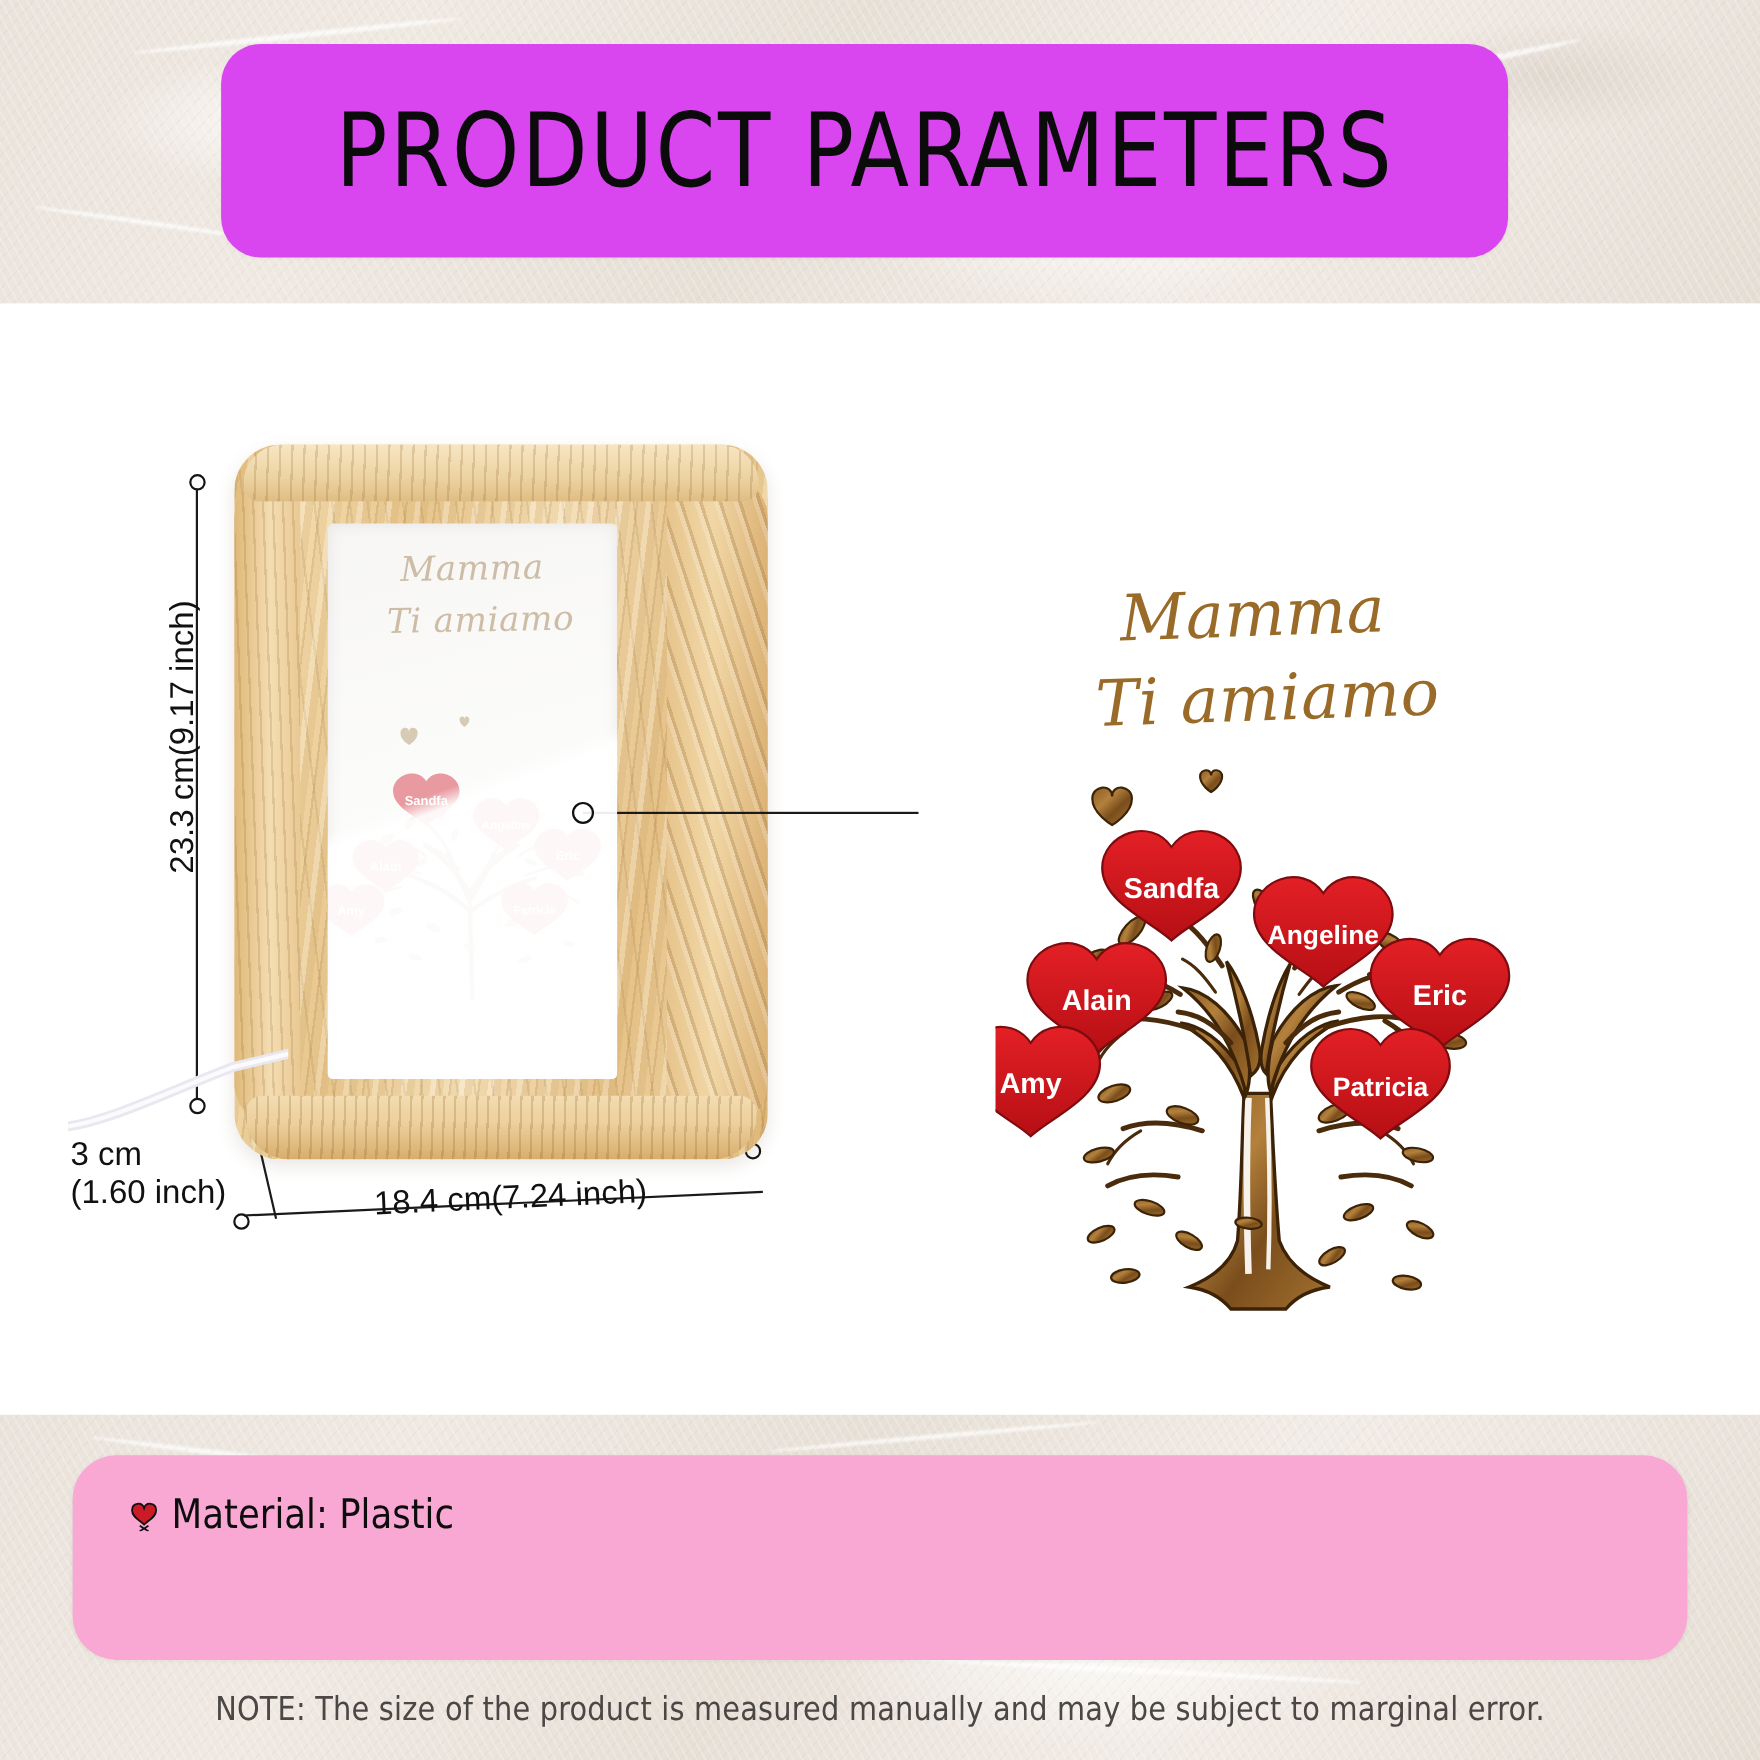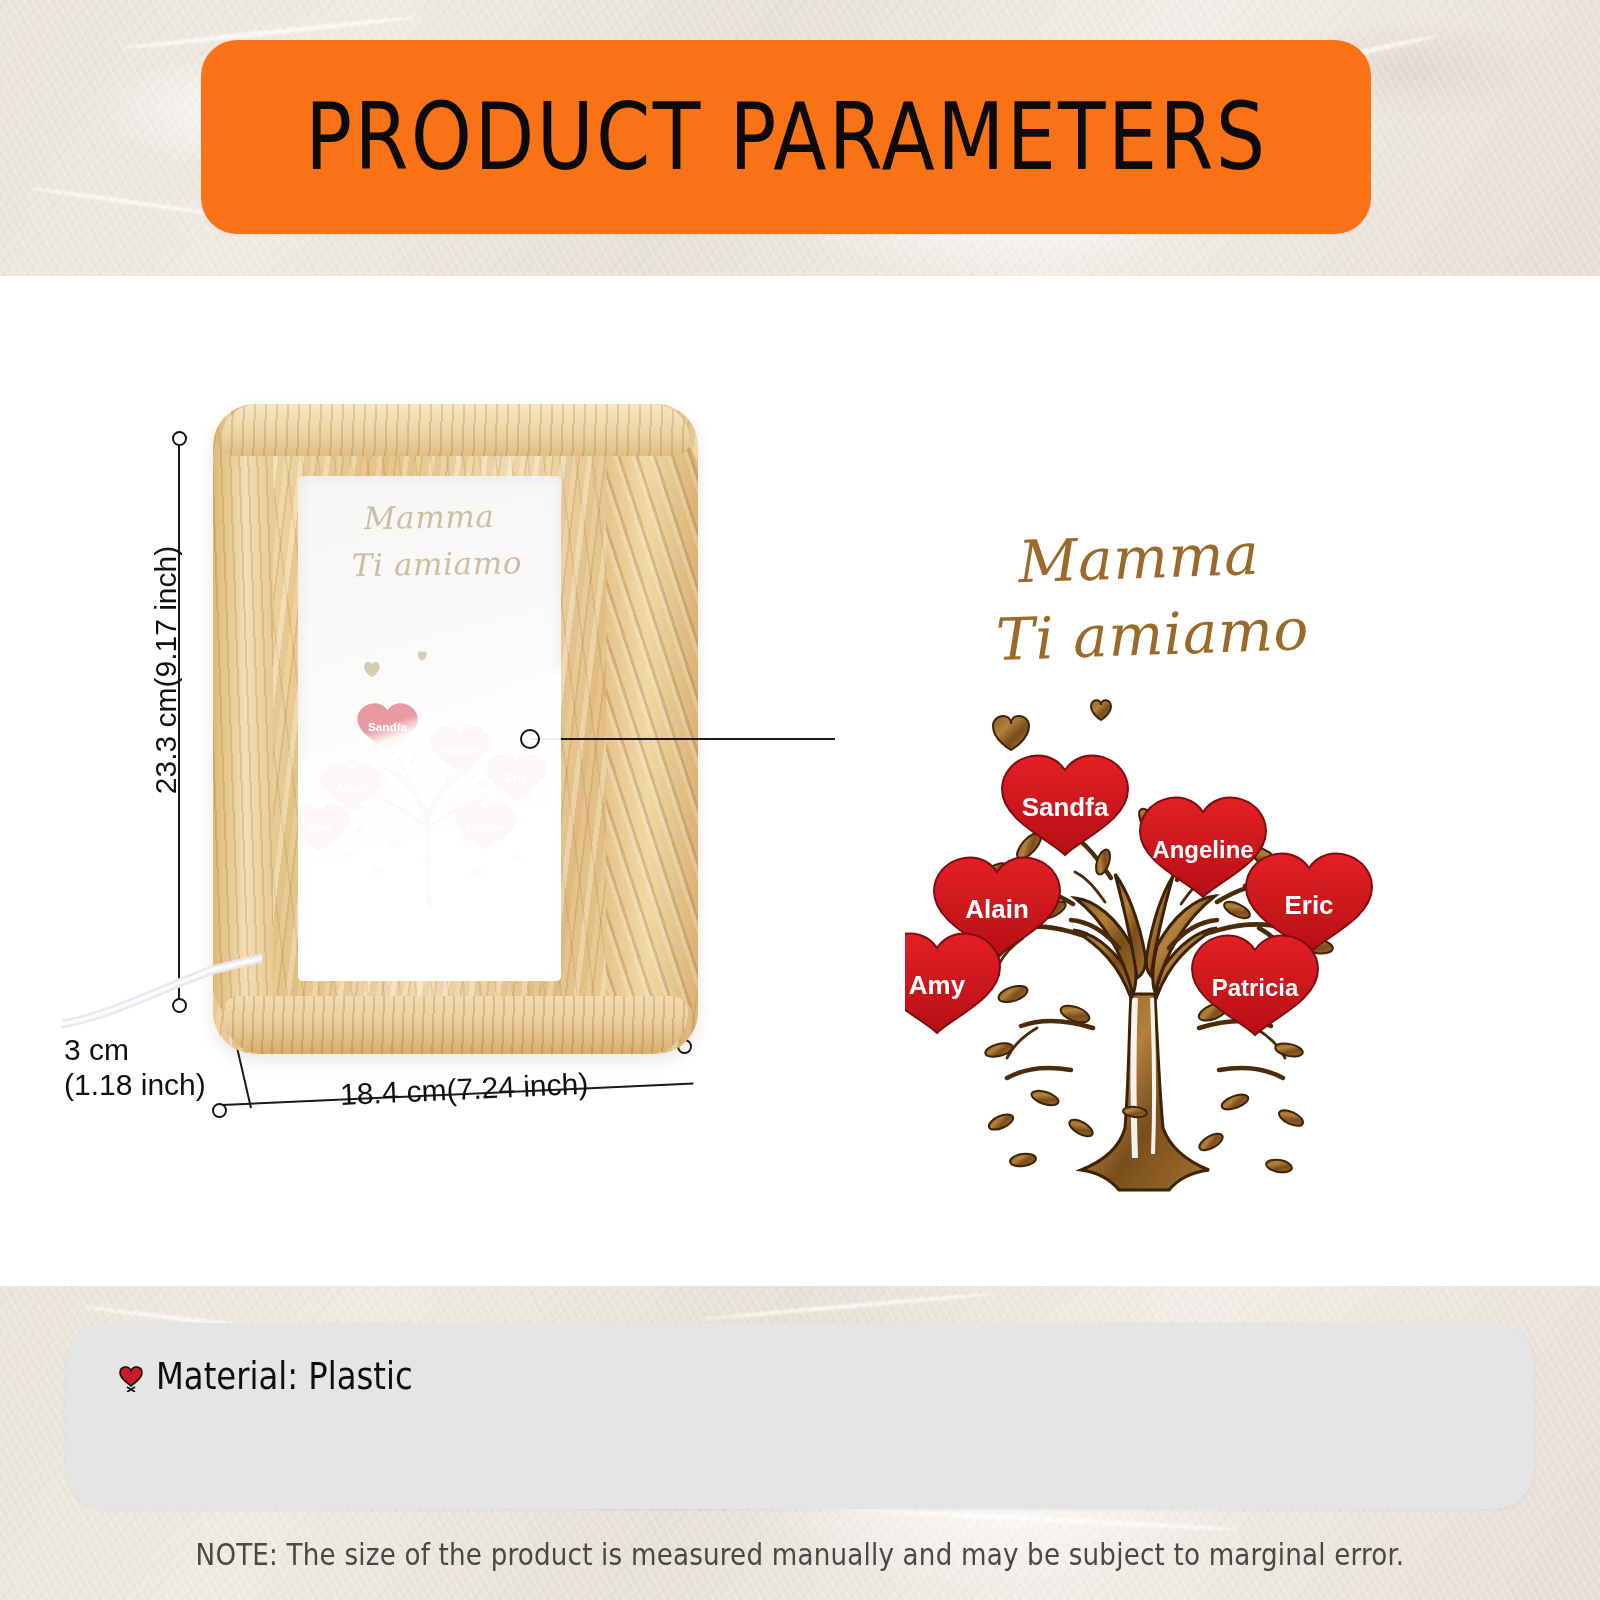--- a/index.html
+++ b/index.html
@@ -29,21 +29,21 @@
       repeating-linear-gradient(61deg, rgba(255,255,255,.28) 0 2px, rgba(0,0,0,0) 2px 7px),
       repeating-linear-gradient(-48deg, rgba(183,172,160,.16) 0 1px, rgba(0,0,0,0) 1px 9px);
     opacity:.7;
   }
   .veins{position:absolute;inset:0;}
   .veins i{position:absolute;background:rgba(255,255,255,.75);border-radius:50%;filter:blur(1px);}
 
   
   .header-card{
     position:absolute;left:201px;top:40px;width:1170px;height:194px;
-    background:#f97316;border-radius:36px;
+    background:#d946ef;border-radius:36px;
     display:flex;align-items:center;justify-content:center;
     box-shadow:0 1px 3px rgba(0,0,0,.04);
   }
   .header-title{
     font-family:"Liberation Sans Narrow","DejaVu Sans Condensed","Liberation Sans",sans-serif;
     font-size:93px;font-weight:400;letter-spacing:2.5px;color:#0b0b0b;
     transform:scaleX(.93);white-space:nowrap;line-height:1;
   }
 
   
@@ -144,21 +144,21 @@
     position:absolute;width:20px;height:20px;border-radius:50%;
     border:2.6px solid #111;background:transparent;box-sizing:border-box;z-index:9;
   }
 
   
   .cable{position:absolute;left:62px;top:952px;width:200px;height:80px;z-index:1;}
 
   
   .spec-card{
     position:absolute;left:66px;top:1323px;width:1468px;height:186px;
-    background:#e5e5e5;border-radius:40px;box-shadow:0 1px 4px rgba(0,0,0,.05);
+    background:#f9a8d4;border-radius:40px;box-shadow:0 1px 4px rgba(0,0,0,.05);
   }
   .spec-grid{
     position:absolute;inset:0;
     display:grid;grid-template-columns:620px 848px;grid-template-rows:1fr 1fr;
     align-items:center;padding:12px 0 8px 52px;box-sizing:border-box;
   }
   .spec-item{display:flex;align-items:center;gap:12px;}
   .spec-text{
     font-family:"Liberation Sans Narrow","DejaVu Sans Condensed","Liberation Sans",sans-serif;
     font-size:37px;color:#0d0d0d;white-space:nowrap;transform:scaleX(.97);transform-origin:left center;
@@ -206,21 +206,21 @@
   <div class="dimlabel vlabel" style="left:148px;top:880px;width:420px;">
     <span>23.3 cm(9.17 inch)</span>
   </div>
 
   <div class="dimdot" style="left:225px;top:1022px;"></div>
   <div class="dimline" style="left:232px;top:1030px;width:2px;height:80px;transform:rotate(-13deg);transform-origin:top center;"></div>
   <div class="dimdot" style="left:212px;top:1103px;"></div>
 
   <div class="dimlabel" style="left:64px;top:1032px;text-align:left;">
     <span>3 cm</span><br>
-    <span>(1.18 inch)</span>
+    <span>(1.60 inch)</span>
   </div>
 
   <div class="dimline" style="left:222px;top:1104px;width:472px;height:2px;transform:rotate(-2.6deg);transform-origin:left center;"></div>
   <div class="dimdot" style="left:677px;top:1039px;"></div>
 
   <div class="dimlabel" style="left:340px;top:1077px;transform:rotate(-2.6deg);transform-origin:left center;">
     <span>18.4 cm(7.24 inch)</span>
   </div>
 
   <svg class="cable" viewBox="0 0 200 80">

